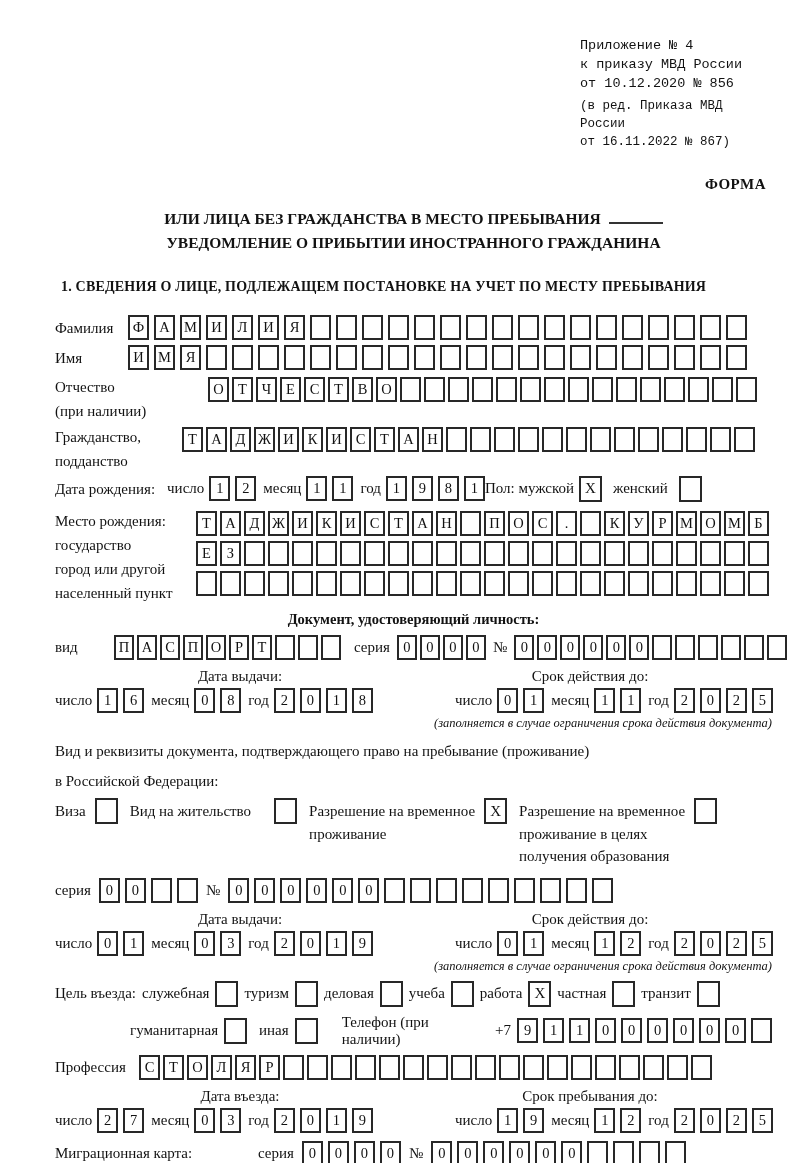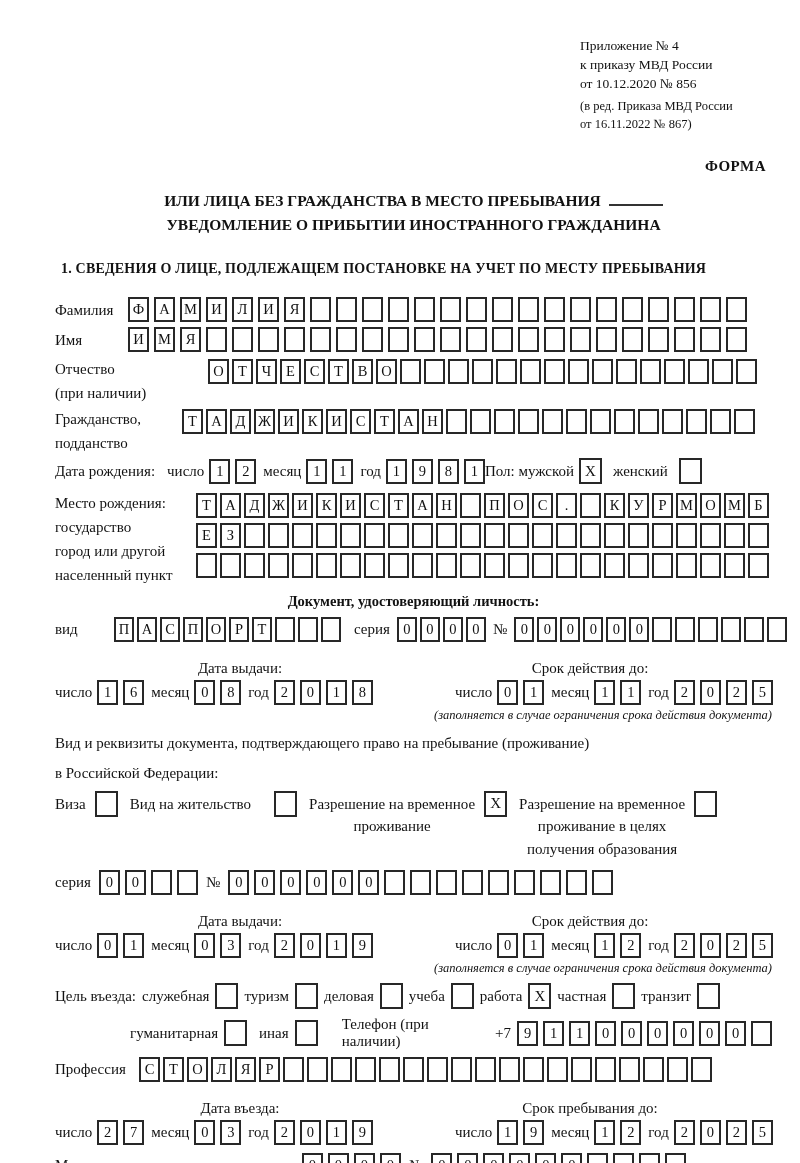--- a/index.html
+++ b/index.html
@@ -5,21 +5,21 @@
   * { box-sizing: border-box; }
   html, body { margin: 0; padding: 0; background: #ffffff; }
   body {
     width: 800px; height: 1163px; overflow: hidden;
     font-family: "Liberation Serif", "DejaVu Serif", serif;
     color: #121212;
   }
   .page { width: 800px; height: 1163px; padding: 36px 28px 10px 55px; }
 
   
-  .annex { margin-left: auto; width: 192px; font-size: 13.5px; line-height: 1.42; }
+  .annex { margin-left: auto; width: 192px; font-size: 13.5px; line-height: 1.42; font-family: Liberation Mono, monospace; }
   .annex .amend { font-size: 12.5px; margin-top: 5px; line-height: 1.42; }
   .forma { text-align: right; font-weight: bold; font-size: 15px; margin: 24px 6px 0 0; letter-spacing: 0.5px; }
 
   .title { text-align: center; font-weight: bold; font-size: 15.5px; line-height: 1.55; margin-top: 14px; }
   .blank-underline { display: inline-block; width: 54px; border-bottom: 2.5px solid #333; height: 14px; margin-left: 8px; vertical-align: baseline; }
   .section-title { font-weight: bold; font-size: 14px; margin: 24px 0 20px 6px; letter-spacing: 0.2px; }
 
   .row { display: flex; align-items: flex-start; margin-bottom: 5px; }
   .lbl { font-size: 15px; padding-top: 3px; flex-shrink: 0; line-height: 1.35; }
   .lbl2 { font-size: 15px; line-height: 1.6; }
@@ -37,34 +37,34 @@
     width: 23px; height: 26px; border: 2px solid #282828; background: #fff;
     display: inline-flex; align-items: center; justify-content: center;
     font-size: 15px; flex-shrink: 0;
   }
 
   .doc-heading { text-align: center; font-weight: bold; font-size: 14.5px; margin: 6px 0 7px 0; }
 
   .dgroup { display: inline-flex; align-items: center; gap: 5px; font-size: 15px; }
   .dline { display: flex; align-items: center; gap: 7px; }
 
-  .dates2 { margin-top: 18px; }
+  .dates2 { margin-top: 8px; }
   .dates2 .heads { display: flex; font-size: 15px; margin-bottom: 3px; }
   .dates2 .heads .hl { width: 370px; text-align: center; }
   .dates2 .heads .hr { width: 330px; text-align: center; }
   .dates2 .lines { display: flex; }
   .dates2 .lines .dl { width: 400px; }
   .dates2 .lines .dr { width: 317px; }
   .note { text-align: right; font-size: 12.5px; margin: 3px 0 7px 0; font-style: italic; }
 
   .intro { font-size: 15px; line-height: 1.75; margin: 2px 0 4px 0; }
 
   .opts { display: flex; align-items: flex-start; gap: 12px; font-size: 15px; margin: 2px 0 10px 0; }
   .opt { display: flex; align-items: flex-start; gap: 9px; }
-  .opt .txt { text-align: center; line-height: 1.5; padding-top: 2px; }
+  .opt .txt { text-align: left; line-height: 1.5; padding-top: 2px; }
 
   .purpose-row { display: flex; align-items: center; gap: 6px; font-size: 15px; margin-bottom: 7px; flex-wrap: nowrap; }
   .purpose-row .pr-item { display: inline-flex; align-items: center; gap: 6px; }
   .indent130 { margin-left: 75px; }
   .colrows { display: flex; flex-direction: column; gap: 5px; }
 </style>
 </head>
 <body>
 
 <div class="page">

